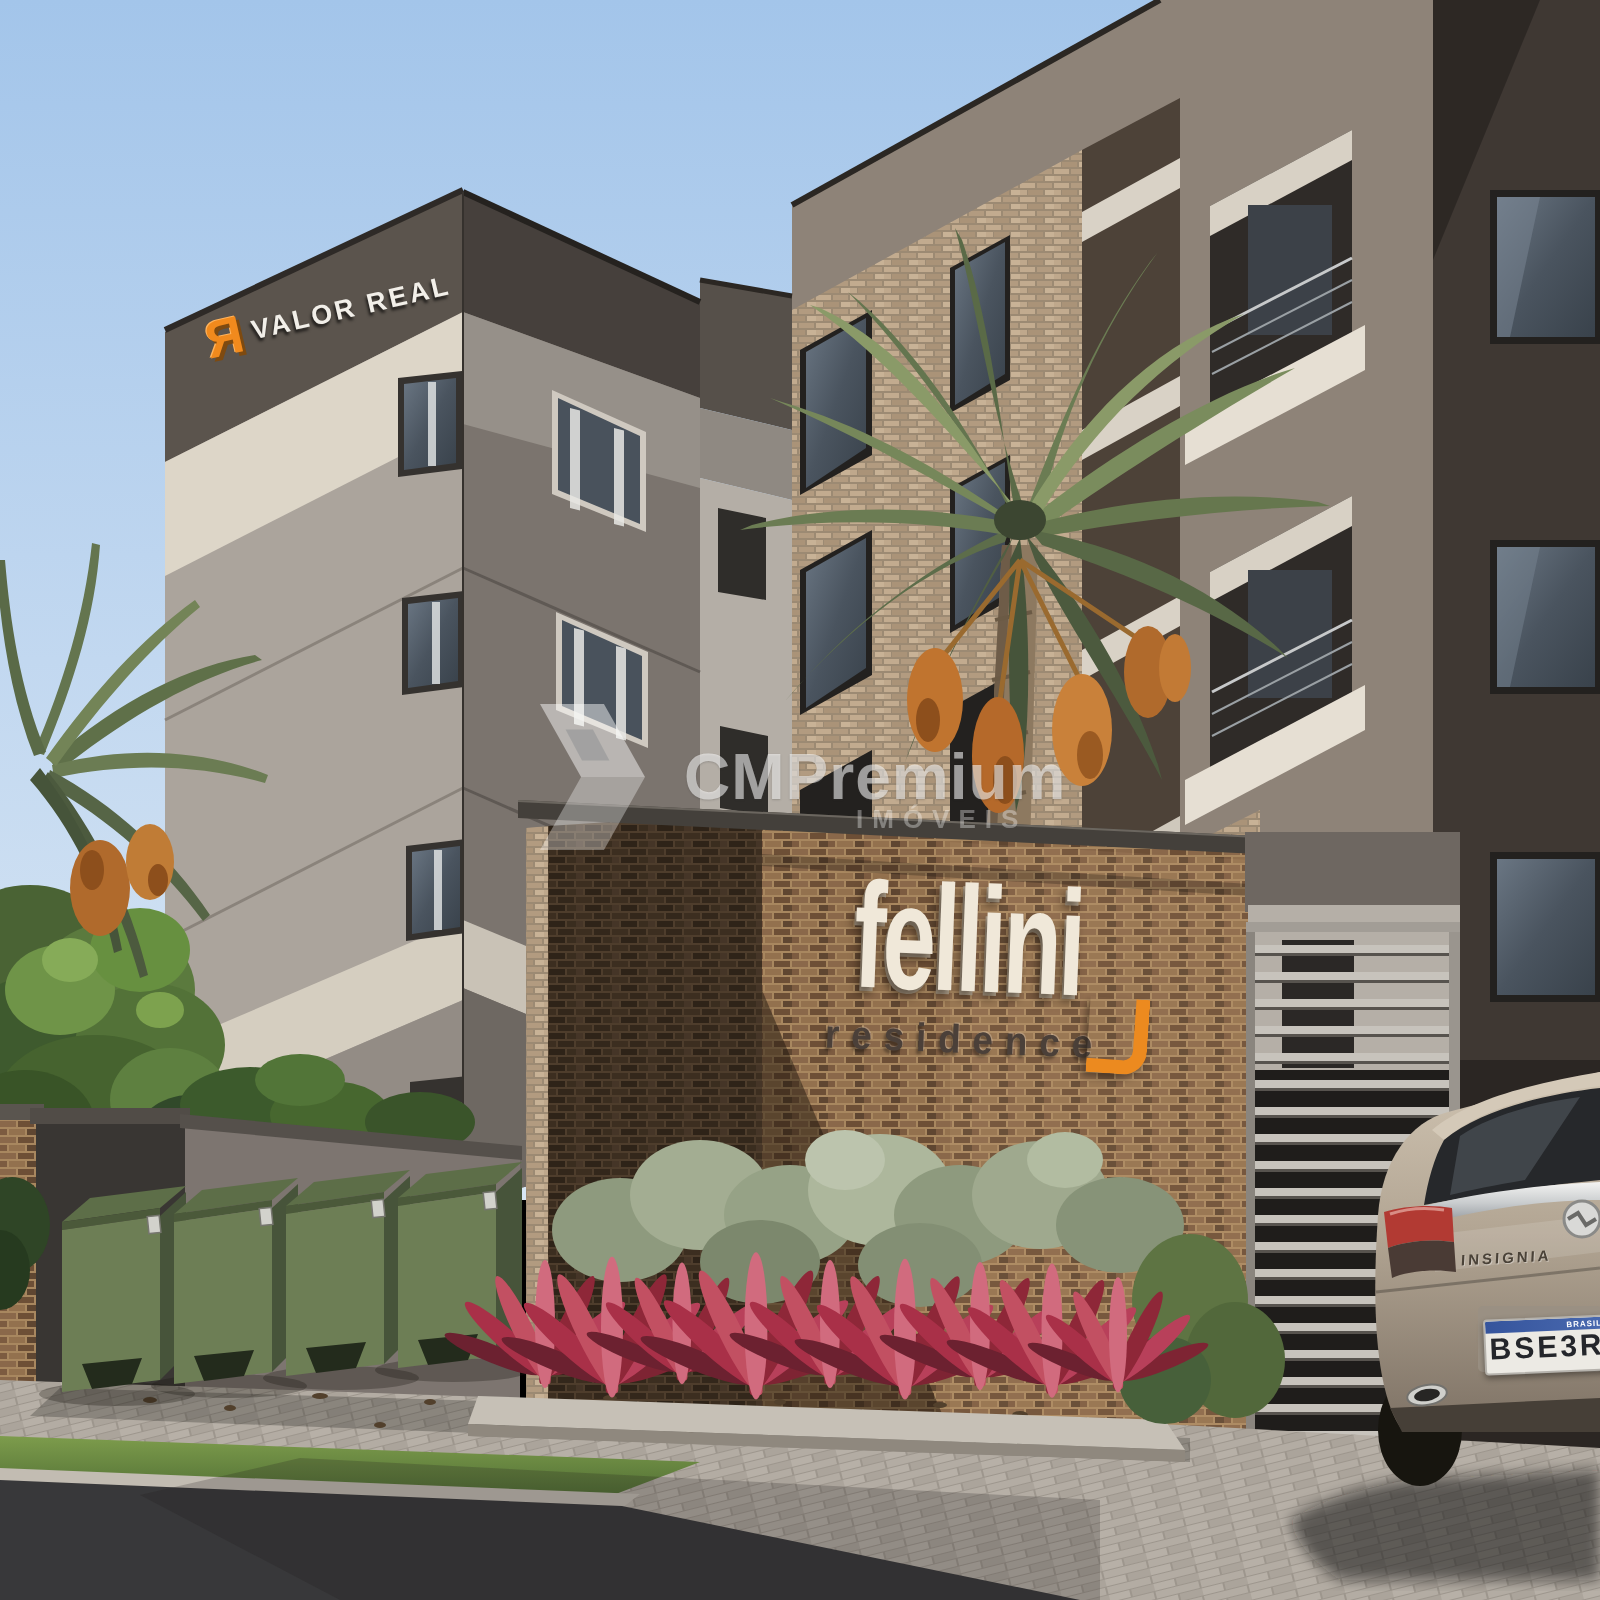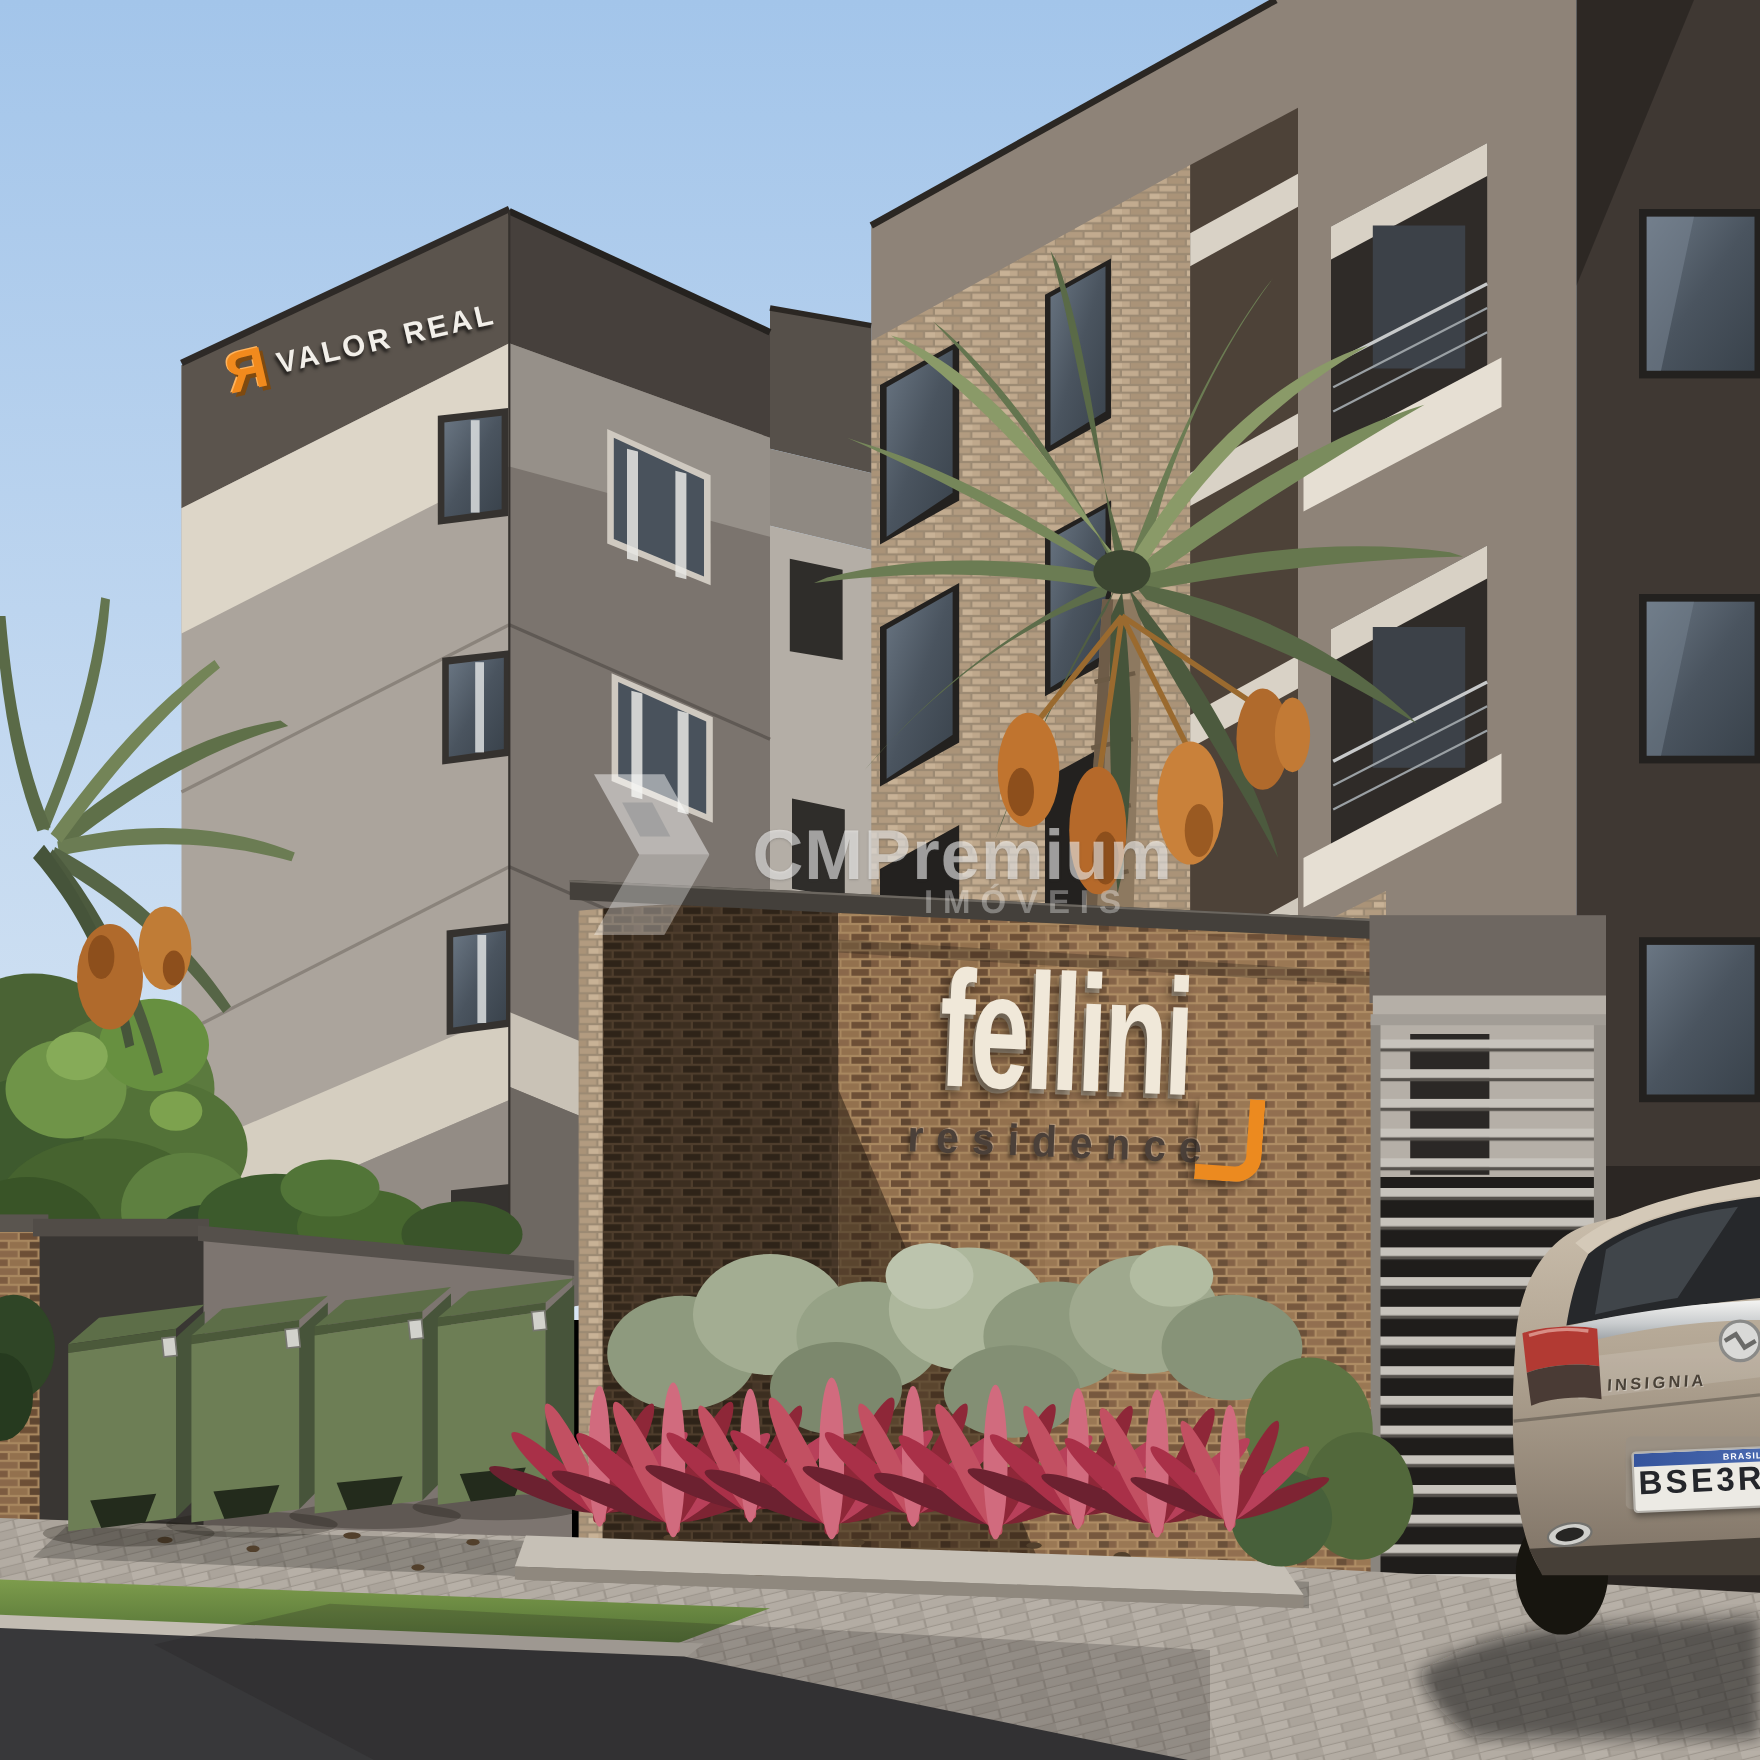--- a/index.html
+++ b/index.html
@@ -15,21 +15,21 @@
               text-shadow:3px 4px 0 #7e4a10, -1px -1px 0 #ffb45e;line-height:1;}
   #valor-real .vr-text{font-size:27px;font-weight:bold;letter-spacing:3px;color:#f2efe9;
               text-shadow:-2px 3px 3px rgba(0,0,0,.65);}
 
   
   #watermark{left:540px;top:692px;width:480px;height:170px;}
   #wm-icon{position:absolute;left:0;top:10px;opacity:.55;}
   #wm-title{position:absolute;left:144px;top:48px;font-size:64px;font-weight:bold;
             color:rgba(255,255,255,.55);letter-spacing:1px;
             text-shadow:0 1px 2px rgba(60,60,60,.25);}
-  #wm-sub{position:absolute;left:300px;top:112px;font-size:30px;font-weight:bold;
+  #wm-sub{position:absolute;left:316px;top:112px;font-size:26px;font-weight:bold;
           color:rgba(255,255,255,.34);letter-spacing:9px;}
 
   
   #fellini-wrap{left:695px;top:868px;width:545px;text-align:center;
                 transform:rotate(2.2deg);}
   #fellini-title{display:inline-block;font-size:150px;line-height:.95;font-weight:bold;
                  color:#f0e8d9;letter-spacing:-5px;transform:scaleX(.64);
                  transform-origin:center;
                  text-shadow:-6px 7px 12px rgba(25,17,8,.55), -3px 4px 0 #b6a894;}
   #fellini-sub{margin-top:6px;font-size:40px;font-weight:bold;color:#4b4039;

